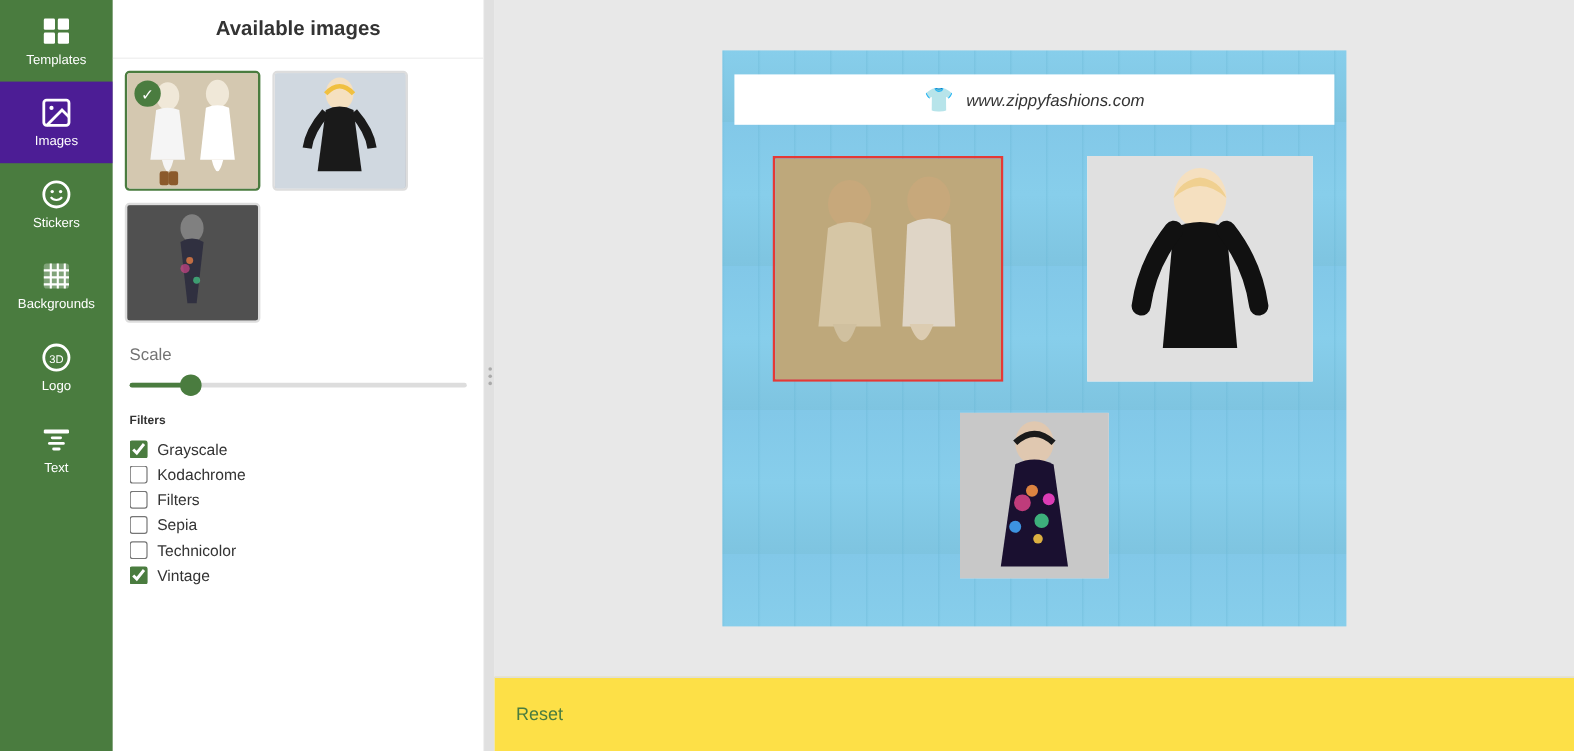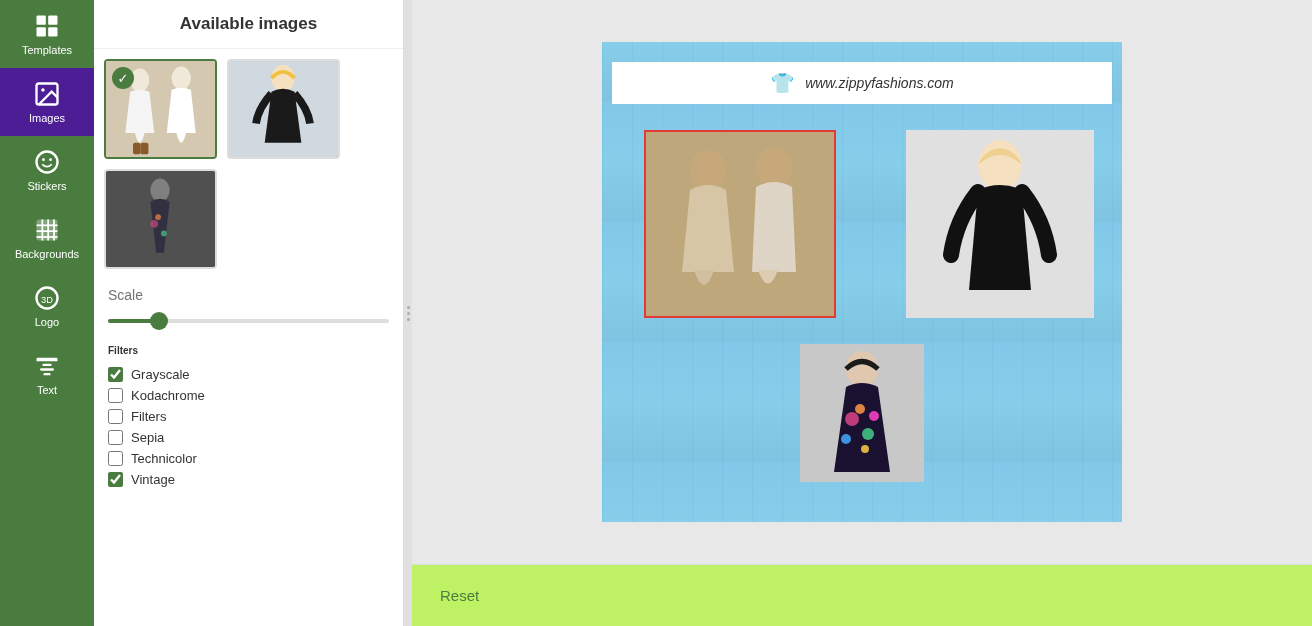--- a/index.html
+++ b/index.html
@@ -309,26 +309,26 @@
       width: 124px;
       height: 138px;
       overflow: hidden;
       background: #e0e0e0;
       z-index: 4;
     }
 
     
     .bottom-bar {
       height: 62px;
-      background: #bef264;
+      background: #fde047;
       border-top: 1px solid #ddd;
       display: flex;
       align-items: center;
       justify-content: space-between;
-      padding: 0 28px;
+      padding: 0 18px;
     }
     .reset-btn {
       background: none;
       border: none;
       color: #4a7c3f;
       font-size: 15px;
       cursor: pointer;
       font-weight: 500;
     }
     .continue-btn {

